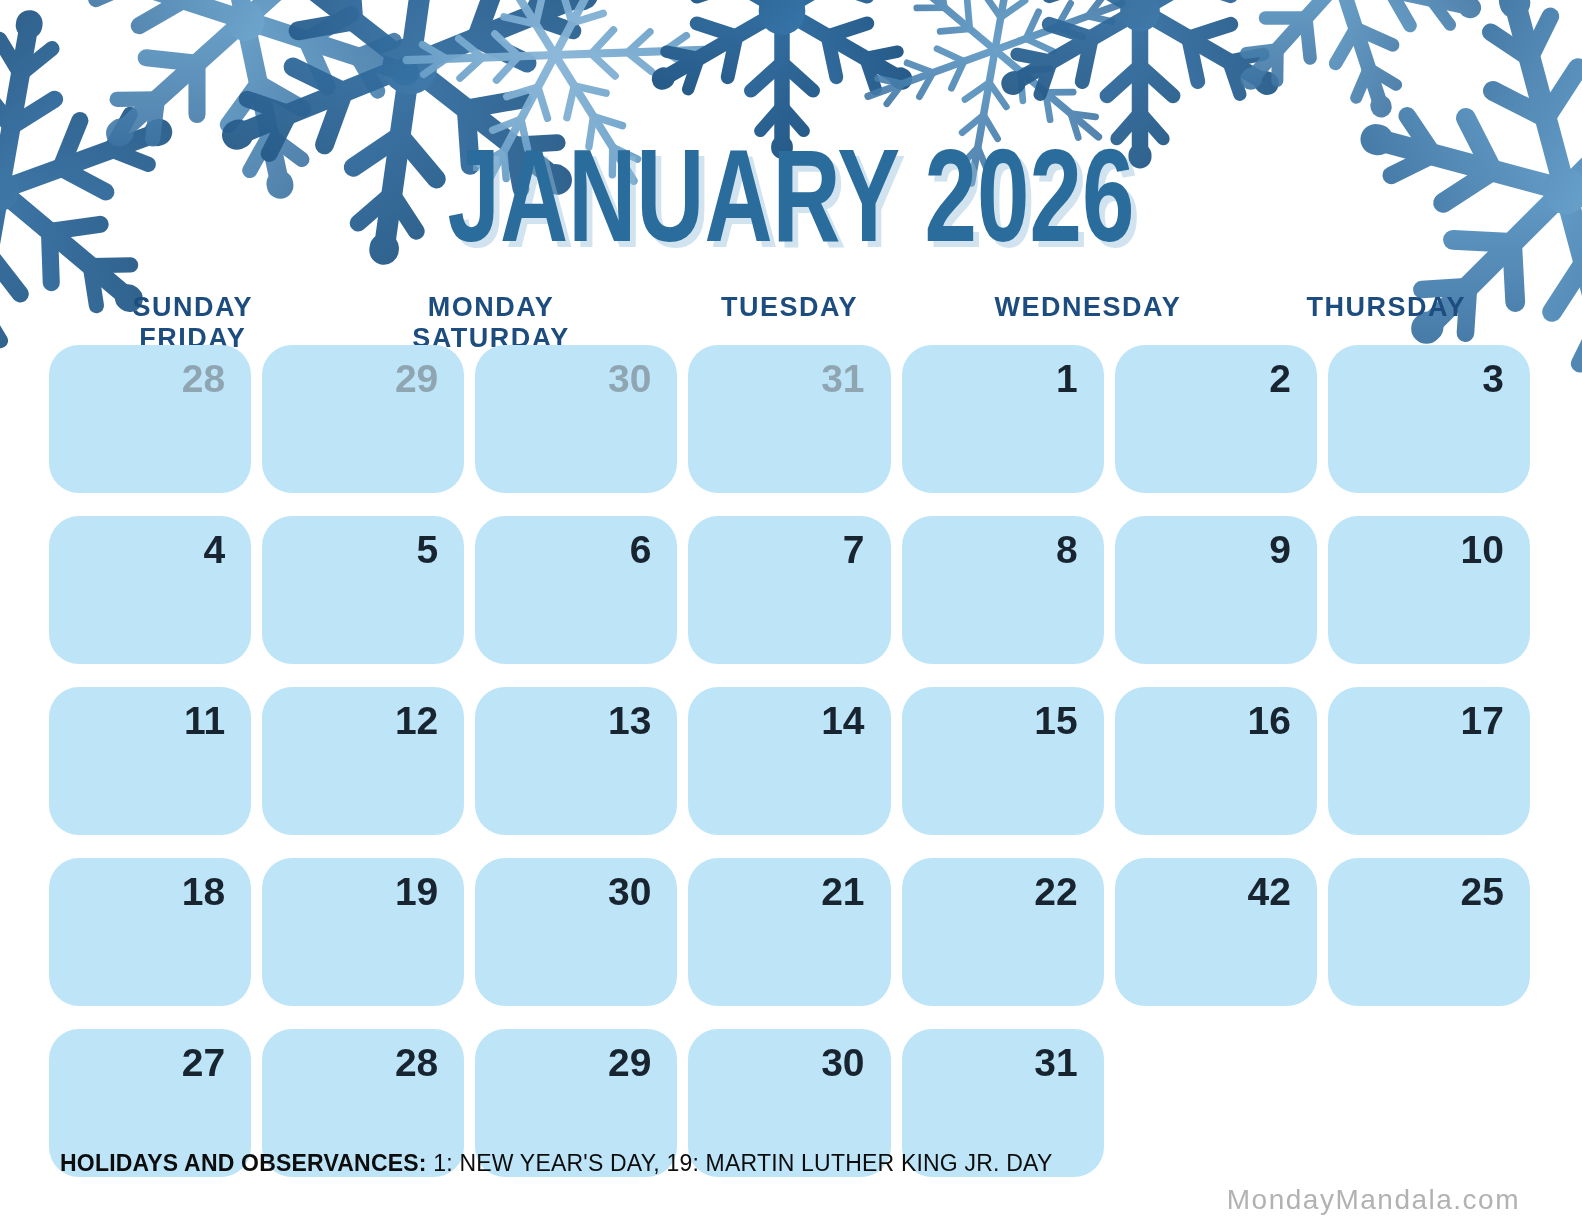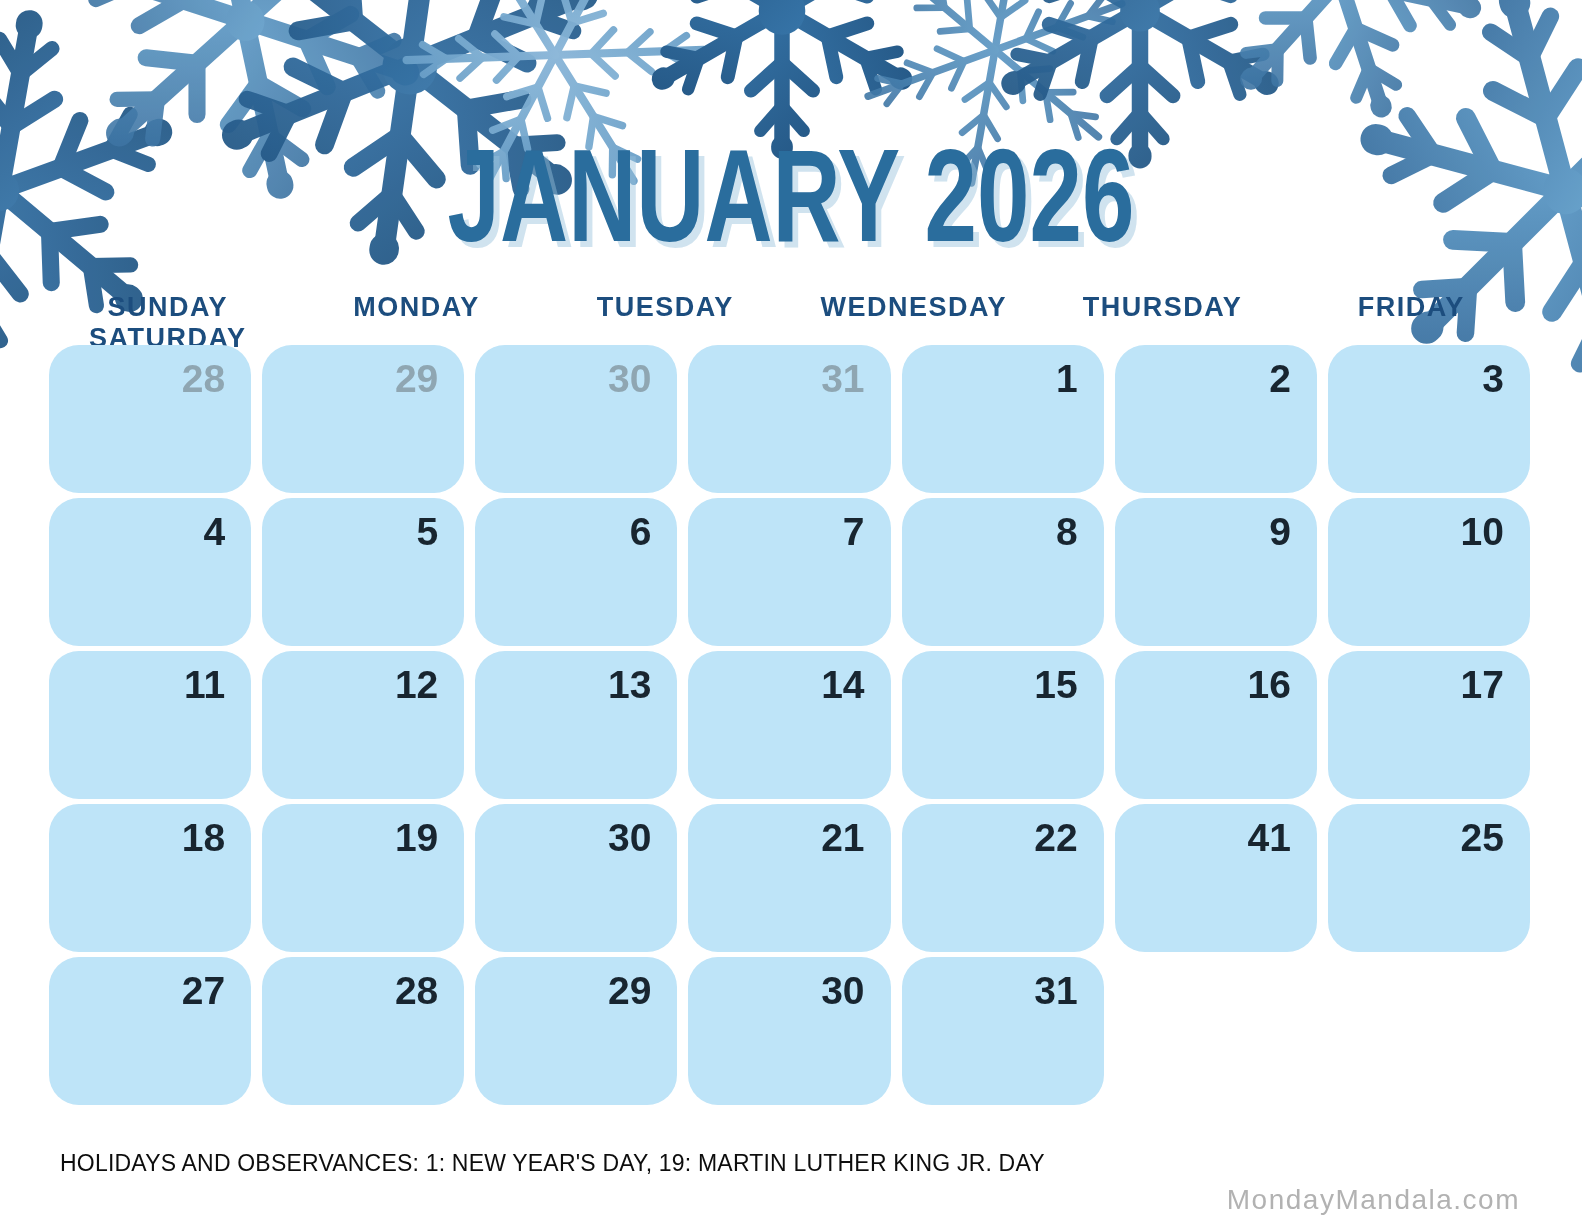--- a/index.html
+++ b/index.html
@@ -14,45 +14,45 @@
     position:absolute; top:130px; left:0; width:100%;
     text-align:center; font-size:131px; font-weight:700; line-height:1;
     color:#2a6d9d; letter-spacing:0px;
     transform:scaleX(0.72);
     text-shadow:8px 6px 0 rgba(150,192,220,0.45);
     white-space:nowrap;
   }
 
   .weekdays {
     position:absolute; top:292px; left:49px; width:1481px;
-    display:grid; grid-template-columns:repeat(6,1fr); gap:0 11px;
+    display:grid; grid-template-columns:repeat(5,1fr); gap:0 11px;
   }
   .weekday {
     text-align:center; font-size:27px; font-weight:700;
     letter-spacing:1.5px; color:#1c4d7e;
   }
 
   .grid {
     position:absolute; top:345px; left:49px; width:1481px;
-    display:grid; grid-template-columns:repeat(7,1fr); gap:5px 11px;
+    display:grid; grid-template-columns:repeat(7,1fr); gap:23px 11px;
   }
   .cell {
     height:148px; background:#bee4f8; border-radius:30px; position:relative;
   }
   .cell .num {
     position:absolute; top:12px; right:26px;
     font-size:39px; font-weight:700; color:#182530;
   }
   .cell.muted .num { color:#8fa6b2; }
 
   .holidays {
     position:absolute; left:60px; top:1150px;
     font-size:23px; color:#0d0d0d; letter-spacing:0.2px; white-space:nowrap;
   }
-  .holidays .hlabel { font-weight:400;margin-top:8px; }
+  .holidays .hlabel { font-weight:700;margin-top:8px; }
 
   .watermark {
     position:absolute; right:62px; top:1184px;
     font-size:28px; color:#b2b2b2; letter-spacing:1.5px;
   }
 </style>
 </head>
 <body>
 
 <div class="page">
@@ -224,21 +224,21 @@
     <div class="cell">
         <span class="num">30</span>
       </div>
     <div class="cell">
         <span class="num">21</span>
       </div>
     <div class="cell">
         <span class="num">22</span>
       </div>
     <div class="cell">
-        <span class="num">41</span>
+        <span class="num">42</span>
       </div>
     <div class="cell">
         <span class="num">25</span>
       </div>
     <div class="cell">
         <span class="num">27</span>
       </div>
     <div class="cell">
         <span class="num">28</span>
       </div>

